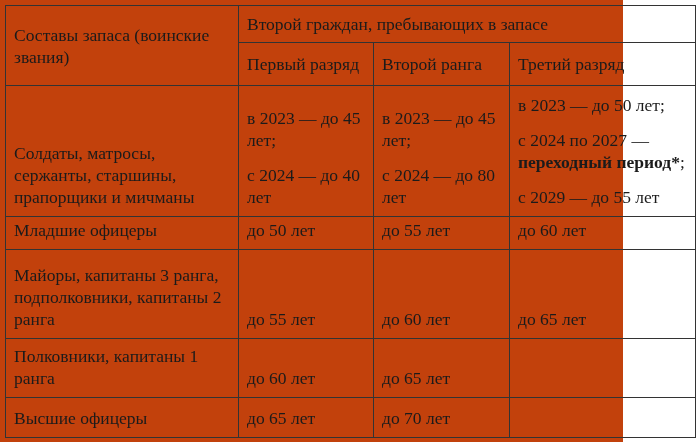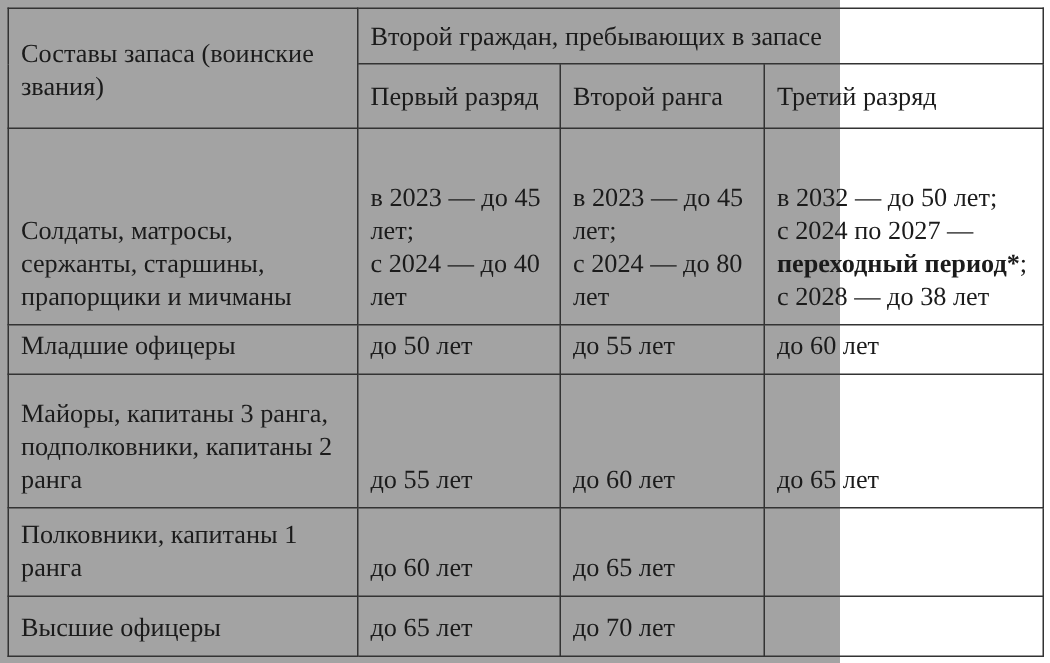--- a/index.html
+++ b/index.html
@@ -3,25 +3,25 @@
 <meta charset="utf-8">
 <style>
   html, body {
     margin: 0;
     padding: 0;
     background: #ffffff;
     font-family: "Liberation Serif", "DejaVu Serif", serif;
     color: #1b1b1b;
   }
   .page {
-    width: 560px;
+    width: 623px;
     height: 442px;
     box-sizing: border-box;
     padding: 5px;
-    background: #a3a3a3;
+    background: #c2410c;
   }
   table.reserve {
     border-collapse: collapse;
     table-layout: fixed;
     width: 690px;
   }
   table.reserve td {
     border: 1px solid #333333;
     padding: 2px 8px 8px 8px;
     font-size: 17.5px;
@@ -40,20 +40,21 @@
   tr.hdr-cat   { height: 43px; }
   tr.r-soldiers{ height: 131px; }
   tr.r-junior  { height: 33px; }
   tr.r-majors  { height: 89px; }
   tr.r-colonels{ height: 59px; }
   tr.r-senior  { height: 40px; }
   td p {
     margin: 0;
   }
   td p + p {
+    margin-top: 13px;
   }
   td b { font-weight: bold; }
 </style>
 </head>
 <body>
 
 <div class="page">
   <table class="reserve">
     <colgroup>
       <col style="width:233px">
@@ -76,23 +77,23 @@
         <td>Солдаты, матросы, сержанты, старшины, прапорщики и мичманы</td>
         <td>
           <p>в 2023 — до 45 лет;</p>
           <p>с 2024 — до 40 лет</p>
         </td>
         <td>
           <p>в 2023 — до 45 лет;</p>
           <p>с 2024 — до 80 лет</p>
         </td>
         <td>
-          <p>в 2032 — до 50 лет;</p>
+          <p>в 2023 — до 50 лет;</p>
           <p><span>с 2024 по 2027 — </span><b>переходный период*</b><span>;</span></p>
-          <p>с 2028 — до 38 лет</p>
+          <p>с 2029 — до 55 лет</p>
         </td>
       </tr>
 
       <tr class="r-junior">
         <td>Младшие офицеры</td>
         <td>до 50 лет</td>
         <td>до 55 лет</td>
         <td>до 60 лет</td>
       </tr>
 

